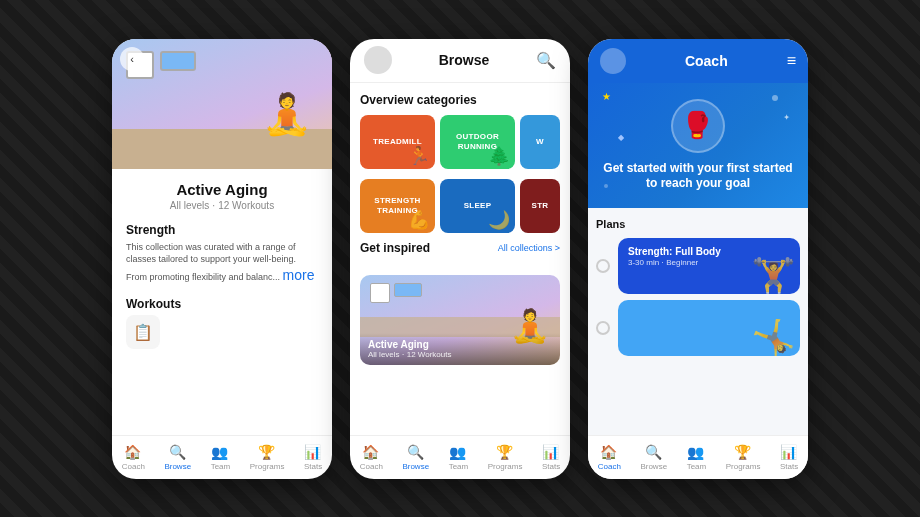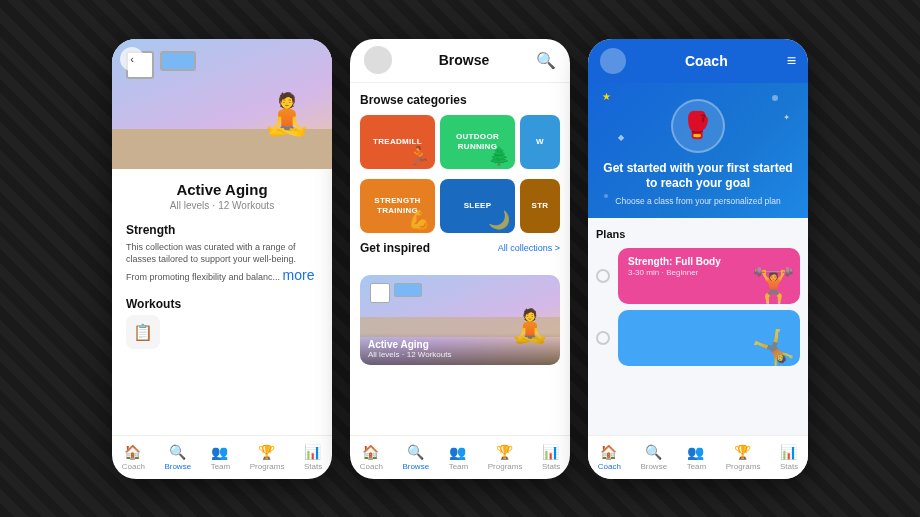--- a/index.html
+++ b/index.html
@@ -220,21 +220,21 @@
       align-items: center;
       justify-content: center;
       position: relative;
       overflow: hidden;
     }
     .cat-tile.treadmill { background: #e55a2b; }
     .cat-tile.outdoor { background: #2ecc71; }
     .cat-tile.walking { background: #3498db; }
     .cat-tile.strength { background: #e67e22; }
     .cat-tile.sleep { background: #1a6bbf; }
-    .cat-tile.str2 { background: #a16207; }
+    .cat-tile.str2 { background: #7f1d1d; }
     .cat-label {
       font-size: 8px;
       font-weight: 800;
       color: #fff;
       text-align: center;
       text-transform: uppercase;
       letter-spacing: 0.3px;
       padding: 0 4px;
       line-height: 1.2;
     }
@@ -404,21 +404,21 @@
       border: 2px solid #ccc;
       border-radius: 50%;
       flex-shrink: 0;
     }
     .s3-plan-card {
       flex: 1;
       height: 56px;
       border-radius: 10px;
       overflow: hidden;
       position: relative;
-      background: #ec4899;
+      background: #1d4ed8;
     }
     .s3-plan-card2 {
       background: #42a5f5;
     }
     .s3-plan-label {
       padding: 8px 10px;
       position: relative;
       z-index: 2;
     }
     .s3-plan-name {
@@ -505,21 +505,21 @@
 
 <div class="phone">
 
   <div class="s2-header">
     <div class="s2-avatar"></div>
     <div class="s2-title">Browse</div>
     <span class="s2-search-icon">🔍</span>
   </div>
 
   <div class="s2-content">
-    <div class="s2-section-title">Browse categories</div>
+    <div class="s2-section-title">Overview categories</div>
 
     <div class="s2-grid">
       <div class="cat-tile treadmill">
         <span class="cat-label">TREADMILL</span>
         <span class="cat-figure">🏃</span>
       </div>
       <div class="cat-tile outdoor">
         <span class="cat-label">OUTDOOR RUNNING</span>
         <span class="cat-figure">🌲</span>
       </div>
@@ -594,21 +594,20 @@
   </div>
 
   <div class="s3-hero">
     <span class="s3-star1">★</span>
     <span class="s3-star2">✦</span>
     <span class="s3-star3">◆</span>
     <div class="s3-dots1"></div>
     <div class="s3-dots2"></div>
     <div class="s3-trophy">🥊</div>
     <div class="s3-headline">Get started with your first started to reach your goal</div>
-    <div class="s3-subhead">Choose a class from your personalized plan</div>
   </div>
 
   <div class="s3-content">
     <div class="s3-plans-title">Plans</div>
 
     <div class="s3-plan-row">
       <div class="s3-radio"></div>
       <div class="s3-plan-card">
         <div class="s3-plan-label">
           <div class="s3-plan-name">Strength: Full Body</div>

